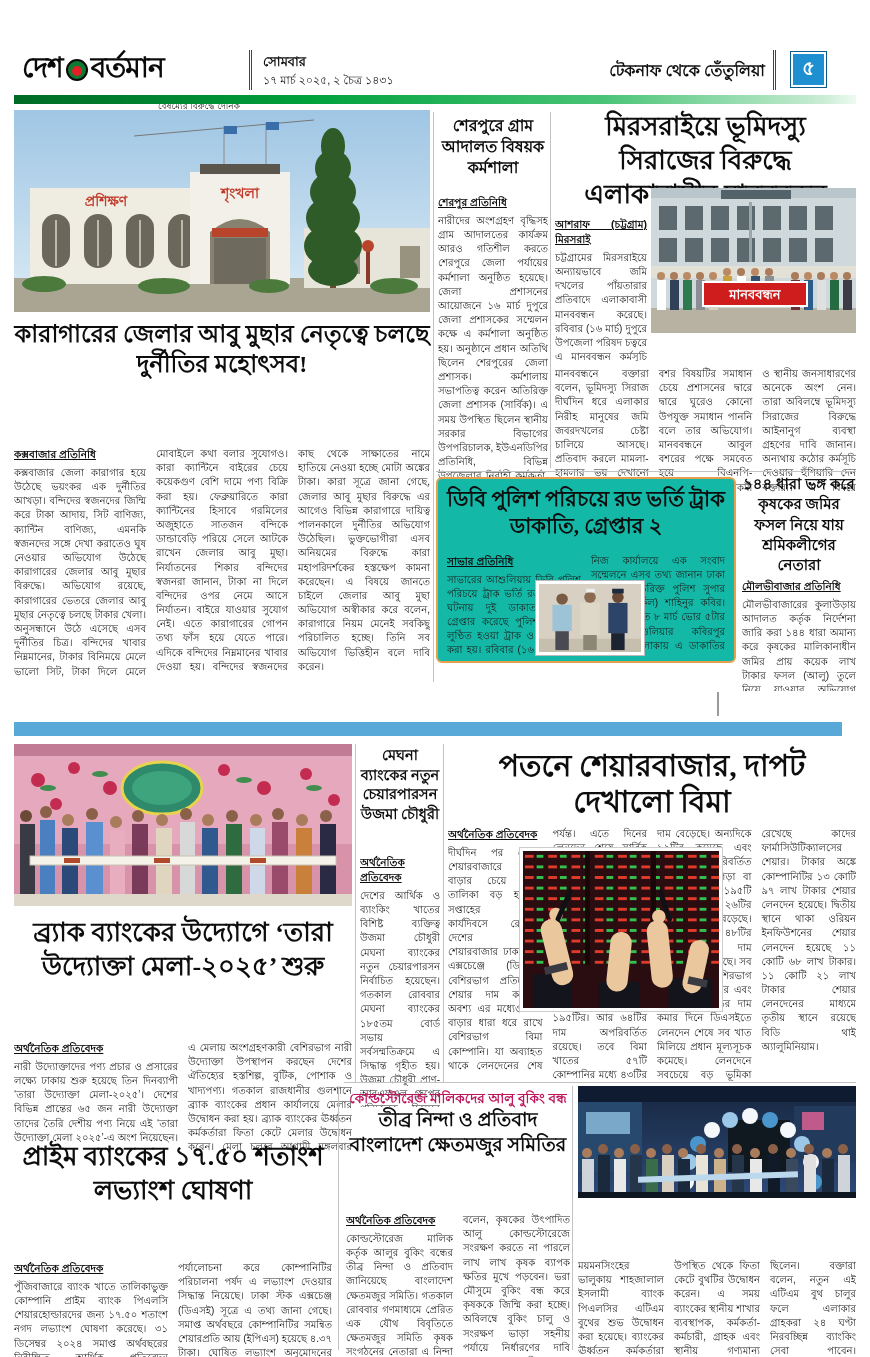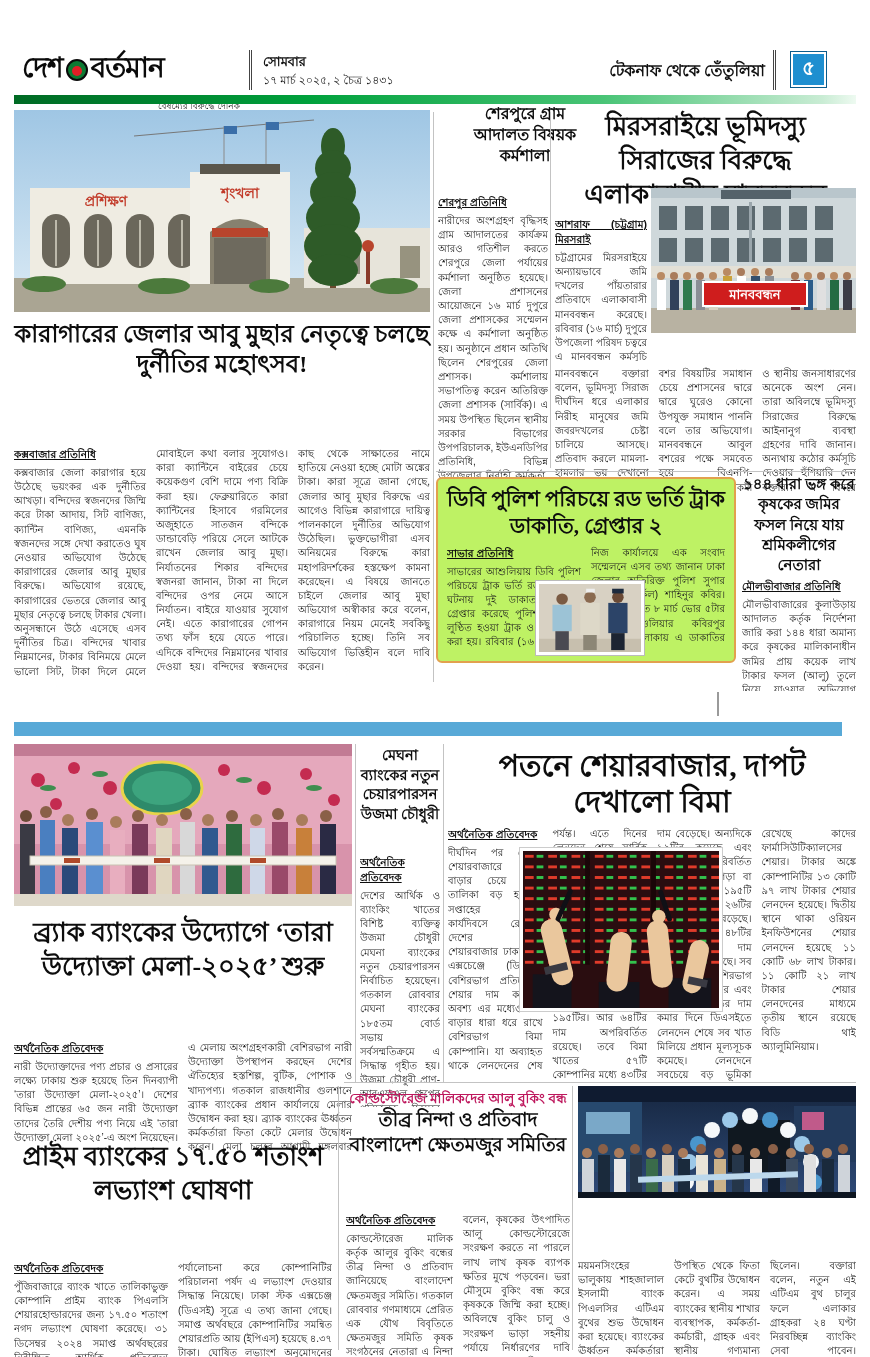--- a/index.html
+++ b/index.html
@@ -22,21 +22,21 @@
   .logo-row { display:flex; align-items:center; gap:3px; }
   .logo-text { font-size:28px; font-weight:bold; letter-spacing:-1px; color:#0a0a0a; font-family:"Liberation Serif", serif; }
   .logo-flag { width:22px; height:22px; border-radius:50%; background:#0d7a33; position:relative; display:inline-block; border:2px solid #0a0a0a; }
   .logo-flag::after { content:""; position:absolute; left:4px; top:5px; width:10px; height:10px; border-radius:50%; background:#e11f26; }
   .logo-tagline { font-size:9px; color:#222; border-top:2px solid #0a0a0a; margin-top:2px; padding-top:2px; text-align:right; }
   .double-rule { border-left:3px double #444; }
   .page-badge { background:#1e8fd0; border:1px solid #0b5c8c; color:#fff; font-size:20px; font-weight:bold;
                 display:flex; align-items:center; justify-content:center; box-shadow:inset 0 0 0 2px #ffffff; }
   .green-bar { background:linear-gradient(to right, #006a24, #00a13c 35%, #49c476 70%, #c9ecd4 96%, #eefaf1); }
   .blue-bar { background:#58a9d7; }
-  .story-box { border:2px solid #e2a14e; border-radius:6px; background:#bef264; }
+  .story-box { border:2px solid #e2a14e; border-radius:6px; background:#14b8a6; }
   .kicker { font-weight:bold; text-align:center; color:#be185d; }
 </style>
 </head>
 <body>
 
 <div id="page">
 
   <div class="abs" style="left:22px;top:46px;width:218px;">
     <div class="logo-row">
       <span class="logo-text">দেশ</span>
@@ -114,21 +114,21 @@
   <div class="abs headline" style="left:14px;top:320px;width:416px;font-size:24px;line-height:1.24;">কারাগারের জেলার আবু মুছার নেতৃত্বে চলছে দুর্নীতির মহোৎসব!</div>
   <div class="abs" style="left:14px;top:420px;width:416px;height:264px;">
     <div class="body-text cols-3" style="height:264px;">
       <span class="byline">কক্সবাজার প্রতিনিধি</span>
       <span>কক্সবাজার জেলা কারাগার হয়ে উঠেছে ভয়ংকর এক দুর্নীতির আখড়া। বন্দিদের স্বজনদের জিম্মি করে টাকা আদায়, সিট বাণিজ্য, ক্যান্টিন বাণিজ্য, এমনকি স্বজনদের সঙ্গে দেখা করাতেও ঘুষ নেওয়ার অভিযোগ উঠেছে কারাগারের জেলার আবু মুছার বিরুদ্ধে। অভিযোগ রয়েছে, কারাগারের ভেতরে জেলার আবু মুছার নেতৃত্বে চলছে টাকার খেলা। অনুসন্ধানে উঠে এসেছে এসব দুর্নীতির চিত্র। বন্দিদের খাবার নিম্নমানের, টাকার বিনিময়ে মেলে ভালো সিট, টাকা দিলে মেলে মোবাইলে কথা বলার সুযোগও। কারা ক্যান্টিনে বাইরের চেয়ে কয়েকগুণ বেশি দামে পণ্য বিক্রি করা হয়। ফেব্রুয়ারিতে কারা ক্যান্টিনের হিসাবে গরমিলের অজুহাতে সাতজন বন্দিকে ডান্ডাবেড়ি পরিয়ে সেলে আটকে রাখেন জেলার আবু মুছা। নির্যাতনের শিকার বন্দিদের স্বজনরা জানান, টাকা না দিলে বন্দিদের ওপর নেমে আসে নির্যাতন। বাইরে যাওয়ার সুযোগ নেই। এতে কারাগারের গোপন তথ্য ফাঁস হয়ে যেতে পারে। এদিকে বন্দিদের নিম্নমানের খাবার দেওয়া হয়। বন্দিদের স্বজনদের কাছ থেকে সাক্ষাতের নামে হাতিয়ে নেওয়া হচ্ছে মোটা অঙ্কের টাকা। কারা সূত্রে জানা গেছে, জেলার আবু মুছার বিরুদ্ধে এর আগেও বিভিন্ন কারাগারে দায়িত্ব পালনকালে দুর্নীতির অভিযোগ উঠেছিল। ভুক্তভোগীরা এসব অনিয়মের বিরুদ্ধে কারা মহাপরিদর্শকের হস্তক্ষেপ কামনা করেছেন। এ বিষয়ে জানতে চাইলে জেলার আবু মুছা অভিযোগ অস্বীকার করে বলেন, কারাগারে নিয়ম মেনেই সবকিছু পরিচালিত হচ্ছে। তিনি সব অভিযোগ ভিত্তিহীন বলে দাবি করেন।</span>
     </div>
   </div>
 
   <div class="vrule" style="left:433px;top:112px;height:570px;"></div>
 
-  <div class="abs headline" style="left:438px;top:104px;width:110px;font-size:16px;line-height:1.3;margin-left:32px;">শেরপুরে গ্রাম আদালত বিষয়ক কর্মশালা</div>
+  <div class="abs headline" style="left:438px;top:116px;width:110px;font-size:16px;line-height:1.3;">শেরপুরে গ্রাম আদালত বিষয়ক কর্মশালা</div>
   <div class="abs" style="left:438px;top:168px;width:110px;height:300px;">
     <div class="body-text" style="height:300px;">
       <span class="byline">শেরপুর প্রতিনিধি</span>
       <span>নারীদের অংশগ্রহণ বৃদ্ধিসহ গ্রাম আদালতের কার্যক্রম আরও গতিশীল করতে শেরপুরে জেলা পর্যায়ের কর্মশালা অনুষ্ঠিত হয়েছে। জেলা প্রশাসনের আয়োজনে ১৬ মার্চ দুপুরে জেলা প্রশাসকের সম্মেলন কক্ষে এ কর্মশালা অনুষ্ঠিত হয়। অনুষ্ঠানে প্রধান অতিথি ছিলেন শেরপুরের জেলা প্রশাসক। কর্মশালায় সভাপতিত্ব করেন অতিরিক্ত জেলা প্রশাসক (সার্বিক)। এ সময় উপস্থিত ছিলেন স্থানীয় সরকার বিভাগের উপপরিচালক, ইউএনডিপির প্রতিনিধি, বিভিন্ন উপজেলার নির্বাহী কর্মকর্তা, ইউনিয়ন পরিষদের চেয়ারম্যান ও সংশ্লিষ্ট কর্মকর্তারা। বক্তারা গ্রাম আদালতের মাধ্যমে স্বল্প খরচে ও দ্রুত সময়ে বিরোধ নিষ্পত্তির ওপর গুরুত্বারোপ করেন। গ্রাম আদালত সক্রিয় করতে প্রশিক্ষণ ও প্রচারণা বাড়ানোর তাগিদ দেন তারা। কর্মশালায় জানানো হয়, গ্রাম আদালতের মাধ্যমে এ পর্যন্ত কয়েক হাজার মামলা নিষ্পত্তি হয়েছে এবং নারীদের অংশগ্রহণ ক্রমে বাড়ছে।</span>
     </div>
   </div>
 
   <div class="vrule" style="left:550px;top:112px;height:356px;"></div>
 
   <div class="abs headline" style="left:555px;top:110px;width:301px;font-size:26px;line-height:1.3;">মিরসরাইয়ে ভূমিদস্যু সিরাজের বিরুদ্ধে এলাকাবাসীর মানববন্ধন</div>
@@ -225,21 +225,21 @@
     </svg>
   </div>
   <div class="abs" style="left:555px;top:340px;width:301px;height:128px;">
     <div class="body-text cols-3" style="height:128px;">মানববন্ধনে বক্তারা বলেন, ভূমিদস্যু সিরাজ দীর্ঘদিন ধরে এলাকার নিরীহ মানুষের জমি জবরদখলের চেষ্টা চালিয়ে আসছে। প্রতিবাদ করলে মামলা-হামলার ভয় দেখানো হয়। ভুক্তভোগী আবুল বশর বিষয়টির সমাধান চেয়ে প্রশাসনের দ্বারে দ্বারে ঘুরেও কোনো উপযুক্ত সমাধান পাননি বলে তার অভিযোগ। মানববন্ধনে আবুল বশরের পক্ষে সমবেত হয়ে বিএনপি-জামায়াতের নেতাকর্মী ও স্থানীয় জনসাধারণের অনেকে অংশ নেন। তারা অবিলম্বে ভূমিদস্যু সিরাজের বিরুদ্ধে আইনানুগ ব্যবস্থা গ্রহণের দাবি জানান। অন্যথায় কঠোর কর্মসূচি দেওয়ার হুঁশিয়ারি দেন বক্তারা। এ বিষয়ে উপজেলা প্রশাসন প্রয়োজনীয় ব্যবস্থা নেওয়ার আশ্বাস দিয়েছে।</div>
   </div>
 
   <div class="hrule" style="left:436px;top:471px;width:420px;"></div>
 
   <div class="abs story-box" style="left:436px;top:477px;width:300px;height:186px;padding:7px 9px;">
     <div class="headline" style="font-size:21px;line-height:1.3;">ডিবি পুলিশ পরিচয়ে রড ভর্তি ট্রাক ডাকাতি, গ্রেপ্তার ২</div>
-    <div class="body-text cols-2" style="height:108px;margin-top:5px;">
+    <div class="body-text cols-2" style="height:108px;margin-top:13px;">
       <span class="byline">সাভার প্রতিনিধি</span>
       <span>সাভারের আশুলিয়ায় ডিবি পুলিশ পরিচয়ে ট্রাক ভর্তি রড ডাকাতির ঘটনায় দুই ডাকাত সদস্যকে গ্রেপ্তার করেছে পুলিশ। এ সময় লুণ্ঠিত হওয়া ট্রাক ও রড উদ্ধার করা হয়। রবিবার (১৬ মার্চ) দুপুরে নিজ কার্যালয়ে এক সংবাদ সম্মেলনে এসব তথ্য জানান ঢাকা জেলার অতিরিক্ত পুলিশ সুপার (সাভার সার্কেল) শাহিনুর কবির। এর আগে, গত ৮ মার্চ ভোর ৫টার দিকে আশুলিয়ার কবিরপুর বুড়িরটেক এলাকায় এ ডাকাতির ঘটনা ঘটে। গ্রেপ্তারকৃতরা হলেন- সিরাজগঞ্জের শাহজাদপুর থানার চয়ড়া বাঘাবাড়ী এলাকার আবদুল লতিফের ছেলে মো. খলিল এবং সাভারের হেমায়েতপুর জয়নাবাড়ী এলাকার আলী শেখের ছেলে মো. নূরে আলম (৪৮)। পুলিশ জানায়, গত ৮ মার্চ নবীনগর-চন্দ্রা মহাসড়কের আশুলিয়ার কবিরপুর এলাকায় ডিবি পুলিশ পরিচয়ে একদল ডাকাত আরআরএম কোম্পানির ১৪ টন রড বোঝাই একটি ট্রাক থামায়। চালককে সিগন্যাল দিয়ে থামিয়ে চালক ও হেলপারের হাত-পা ও চোখ বেঁধে প্রাইভেটকারে তুলে নিয়ে যায়। পরে দুই ডাকাত ট্রাকটি নিজেদের নিয়ন্ত্রণে নিয়ে অজ্ঞাতস্থানে চলে যায়। ঘটনায় ভুক্তভোগী বাদি হয়ে আশুলিয়া থানায় মামলা করলে আধুনিক প্রযুক্তি ব্যবহার করে ডাকাত দলের দুই সদস্যকে গ্রেপ্তার করে আশুলিয়া থানা পুলিশ।</span>
     </div>
     <div class="photo" style="left:98px;top:102px;width:108px;height:74px;border:3px solid #ffffff;box-shadow:0 0 0 1px #bbb;">
       <svg viewBox="0 0 106 72" preserveAspectRatio="none">
         <rect width="106" height="72" fill="#d8d1c3"></rect>
         <rect y="58" width="106" height="14" fill="#c7bfae"></rect>
         <circle cx="24" cy="16" r="6" fill="#7a5a42"></circle>
           <rect x="14" y="22" width="20" height="28" fill="#9cc3d6"></rect>
           <rect x="17" y="50" width="14" height="20" fill="#4a4a52"></rect>

